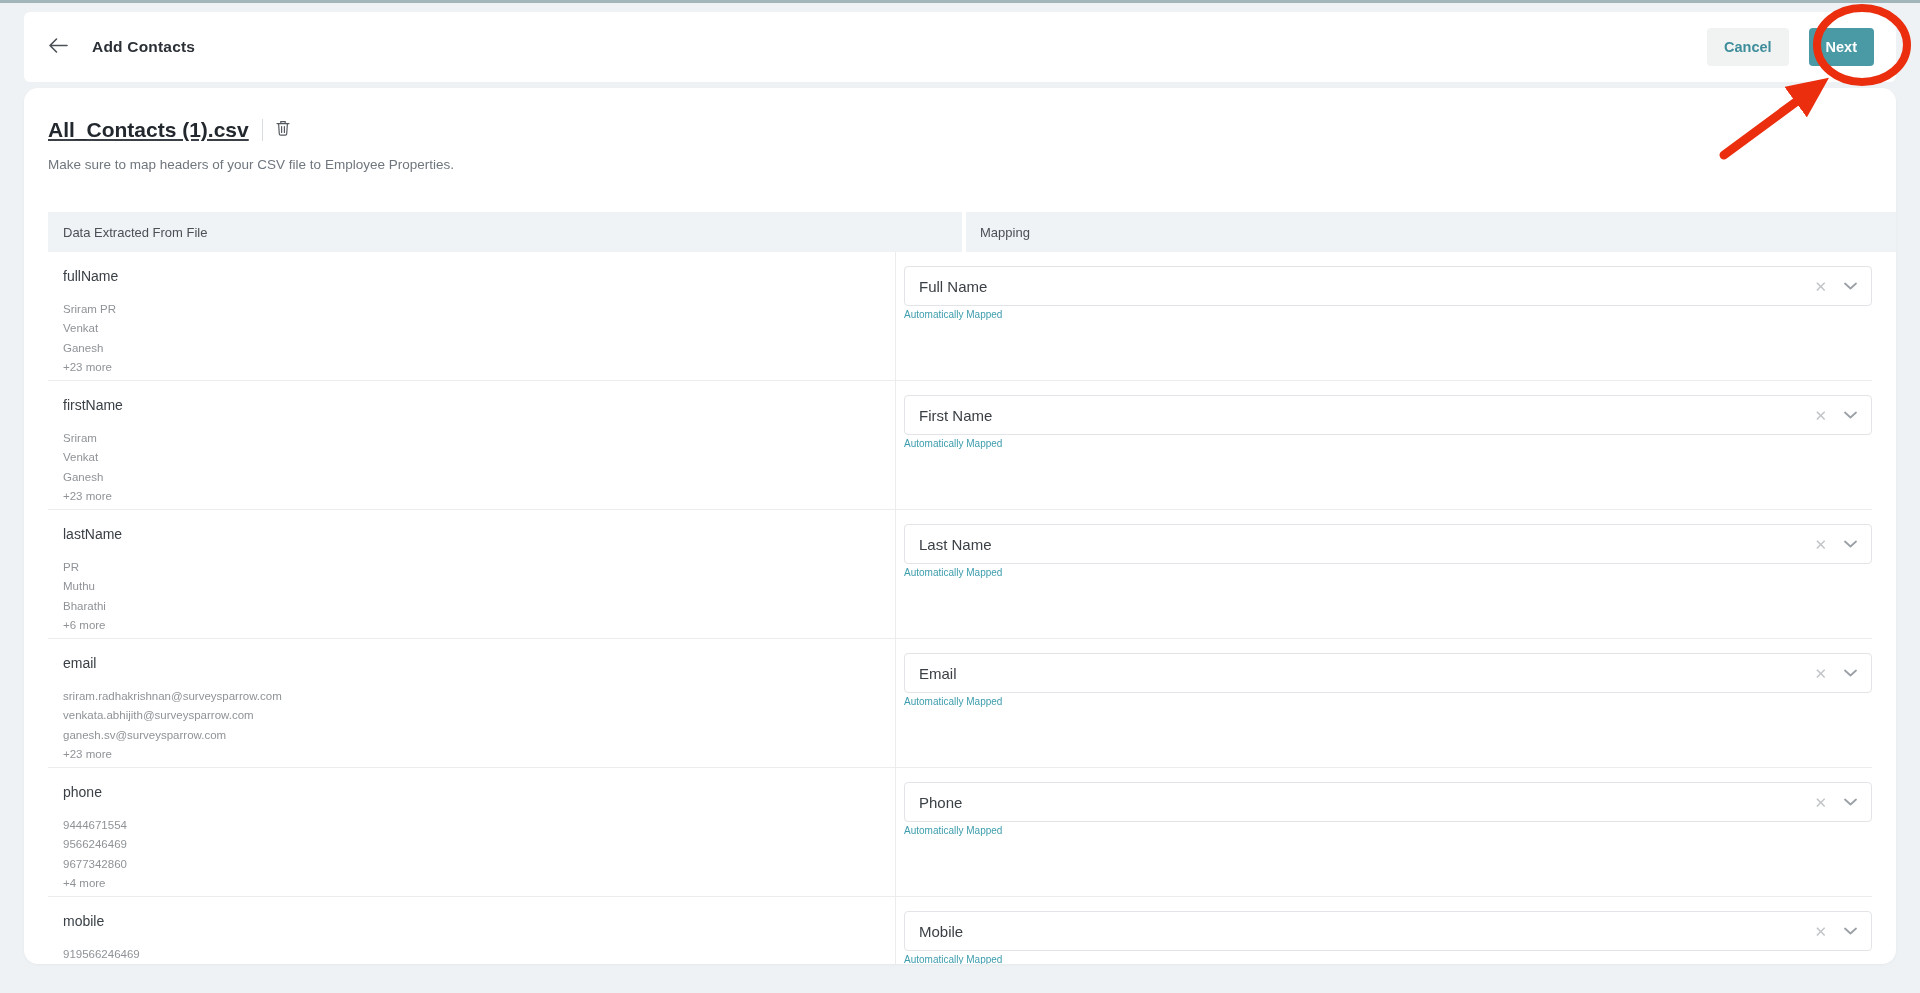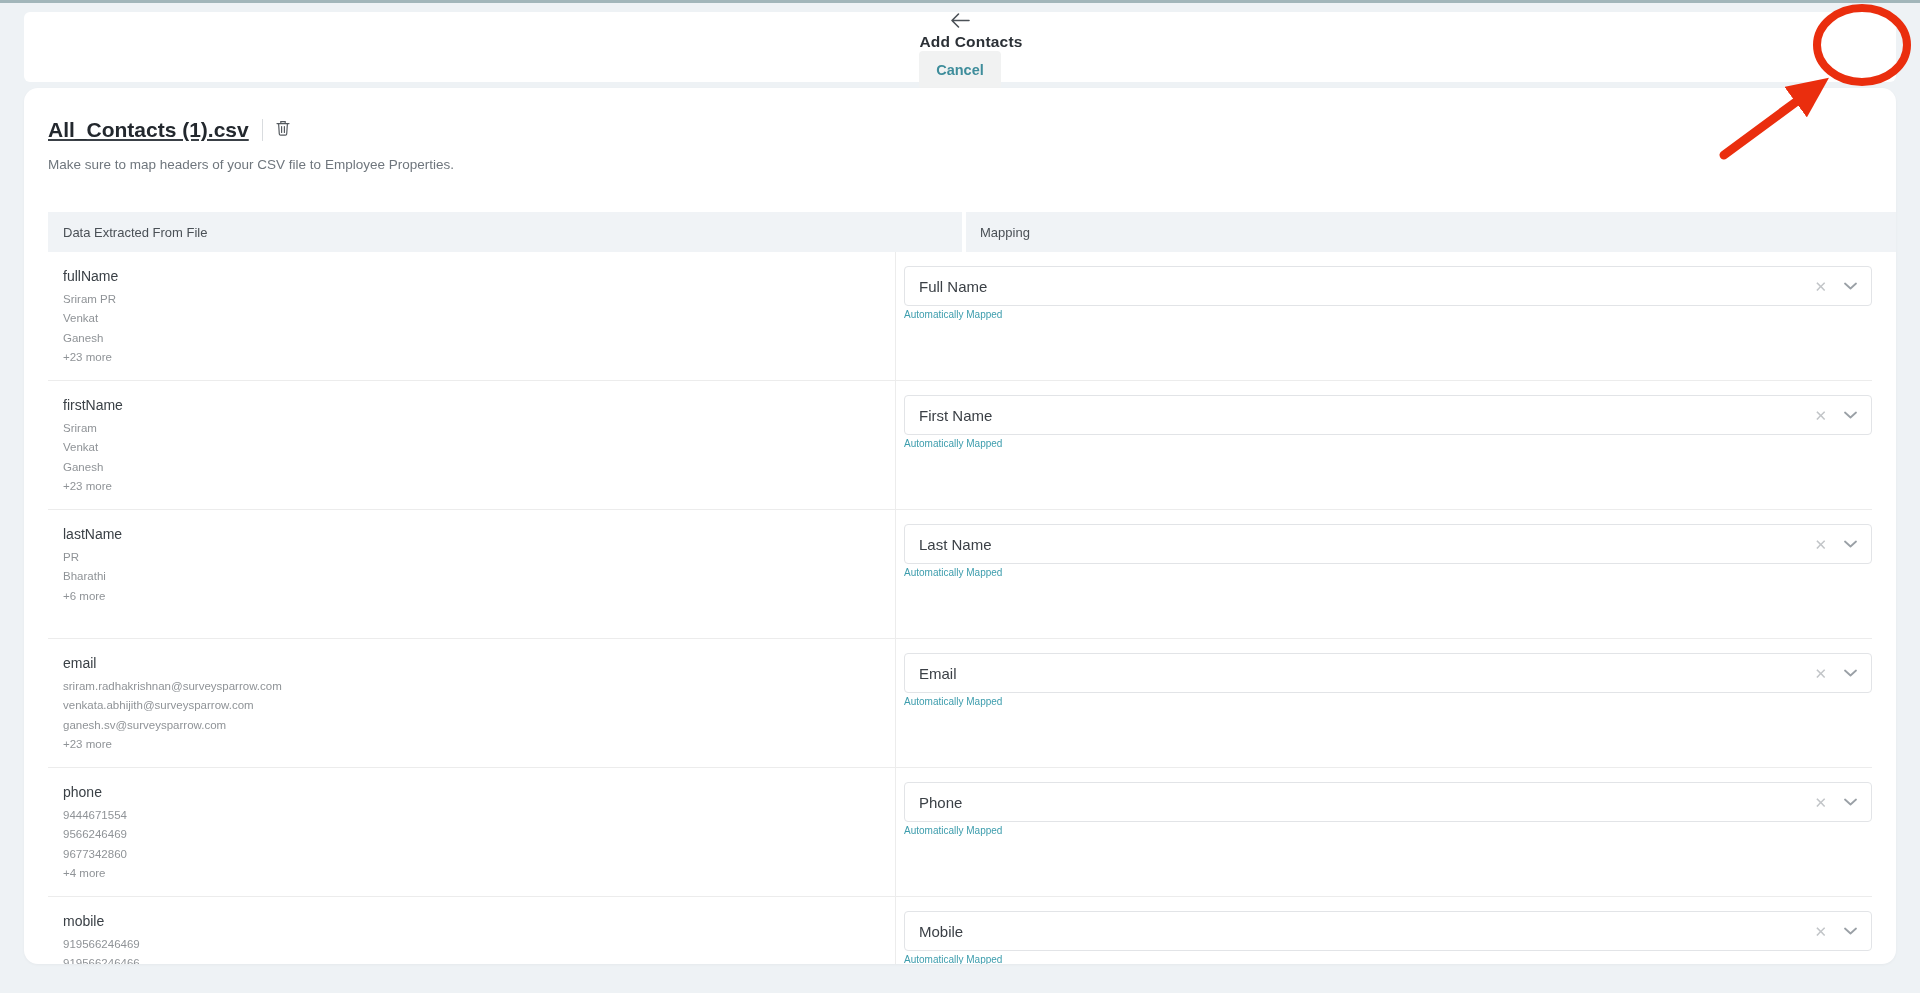--- a/index.html
+++ b/index.html
@@ -10,21 +10,21 @@
     font-family:"Liberation Sans", sans-serif;
     overflow:hidden;
     color:#3a4046;
   }
   .top-line { position:absolute; top:0; left:0; width:1920px; height:3px; background:#a2b6ba; }
 
   
   .header-bar {
     position:absolute; left:24px; top:12px; width:1872px; height:70px;
     background:#ffffff; border-radius:6px;
-    display:flex; align-items:center; padding:0 22px;flex-direction:column;
+    display:flex; align-items:center; padding:0 22px;
   }
   .back-btn { width:24px; height:24px; display:flex; align-items:center; justify-content:center; cursor:pointer; }
   .header-title { font-size:15.5px; font-weight:bold; color:#2b3036; margin-left:22px; letter-spacing:.2px; }
   .header-spacer { flex:1; }
   .btn { border:none; border-radius:4px; font-family:inherit; font-size:14.5px; font-weight:bold; padding:11px 17px; cursor:pointer; }
   .btn-cancel { background:#f1f2f2; color:#3e8d9b; }
   .btn-next { background:var(--accent,#4a9aa5); color:#ffffff; margin-left:20px; }
 
   
   .card {
@@ -43,21 +43,21 @@
   .th { background:#f0f3f6; display:flex; align-items:center; padding-left:15px; font-size:13px; color:#4a5056; }
   .th-left { width:914px; margin-right:4px; }
   .th-right { flex:1; padding-left:14px; }
 
   .tbody { position:absolute; top:164px; left:24px; width:1824px; }
   .trow { display:flex; min-height:129px; border-bottom:1px solid #ececec; }
   .trow:last-child { border-bottom:none; }
   .row-left { width:916px; padding:16px 0 0 15px; }
   .row-right { flex:1; border-left:1px solid #ececec; padding:14px 0 0 8px; }
   .row-header { font-size:14px; color:#3a4046; line-height:16px; }
-  .samples { margin-top:6px; }
+  .samples { margin-top:16px; }
   .sample { font-size:11.5px; color:#8f9397; line-height:19.3px; }
 
   .select-box {
     width:968px; height:40px; background:#fff;
     border:1px solid #e2e4e7; border-radius:4px;
     display:flex; align-items:center; padding:0 14px; cursor:pointer;
   }
   .select-value { flex:1; font-size:15px; color:#3b4046; }
   .x-icon { color:#c2c5c8; font-size:15px; line-height:1; margin-right:17px; cursor:pointer; }
   .chevron { display:flex; align-items:center; }
@@ -154,20 +154,21 @@
       </div>
       <div class="status">Automatically Mapped</div>
     </div>
   </div>
 
   <div class="trow">
     <div class="row-left">
       <div class="row-header">lastName</div>
       <div class="samples">
             <div class="sample">PR</div>
+            <div class="sample">Muthu</div>
             <div class="sample">Bharathi</div>
             <div class="sample">+6 more</div>
           </div>
     </div>
     <div class="row-right">
       <div class="select-box">
         <span class="select-value">Last Name</span>
         <span class="x-icon">✕</span>
         <span class="chevron">
           <svg width="13" height="8" viewBox="0 0 13 8" fill="none">

